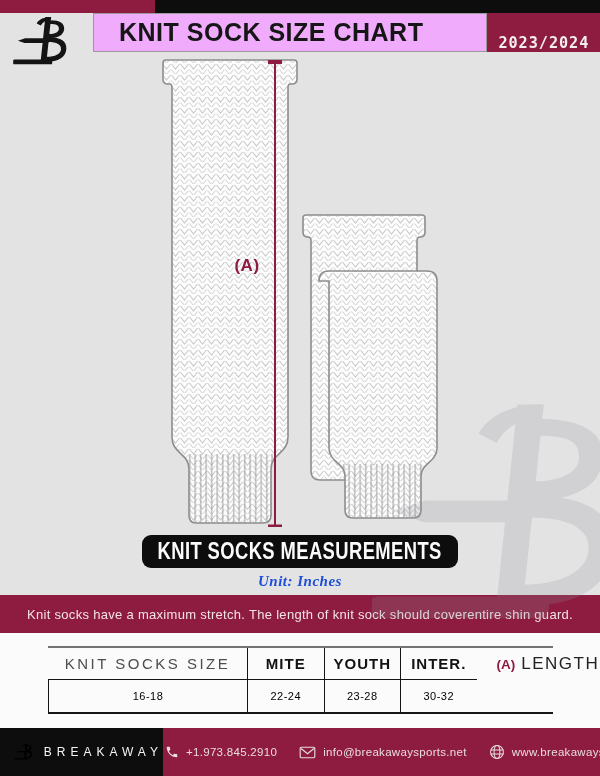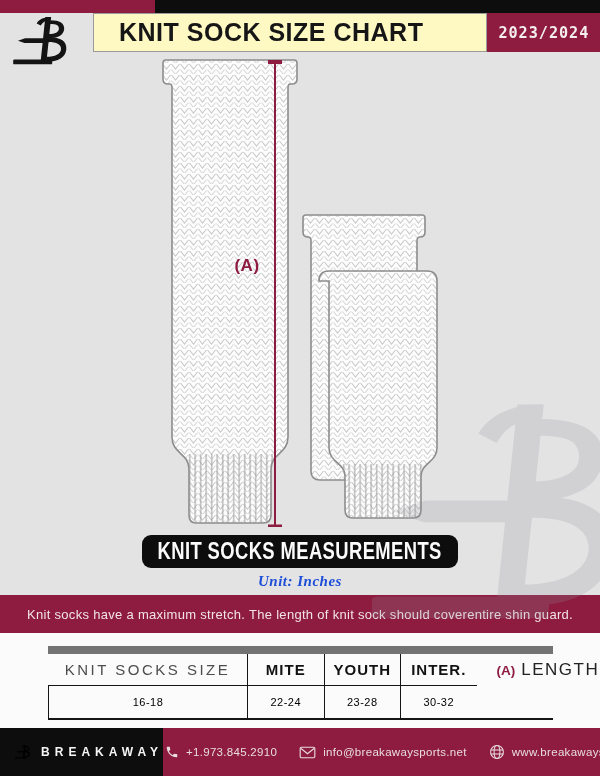--- a/index.html
+++ b/index.html
@@ -7,30 +7,30 @@
     position:relative;width:600px;height:776px;overflow:hidden;
     background:#e4e3e4;font-family:"Liberation Sans",sans-serif;
     -webkit-font-smoothing:antialiased;
   }
   
   .top-bar{position:absolute;top:0;left:0;width:600px;height:13px;background:#0d0d0d;}
   .top-bar .maroon-seg{position:absolute;left:0;top:0;width:155px;height:13px;background:#8e1c40;}
   
   .header-logo{position:absolute;top:15px;left:13px;width:64px;height:53px;color:#141414;z-index:3;}
   .title-box{
-    position:absolute;top:13px;left:93px;width:394px;height:39px;background:#fef9c3;
+    position:absolute;top:13px;left:93px;width:394px;height:39px;background:#f0abfc;
     border:1px solid #9a9a9a;box-sizing:border-box;display:flex;align-items:center;z-index:2;
   }
   .title-box .title{
     width:100%;padding-left:25px;font-size:25px;font-weight:bold;color:#161616;
     letter-spacing:0.5px;white-space:nowrap;
   }
   .season-box{
     position:absolute;top:13px;left:487px;width:113px;height:39px;background:#8e1c40;
-    display:flex;align-items:center;justify-content:center;z-index:2;
+    display:flex;align-items:flex-end;justify-content:center;z-index:2;
   }
   .season-box .season{
     font-family:"DejaVu Sans Mono",monospace;font-weight:bold;font-size:16px;color:#f4eef0;
     letter-spacing:1px;transform:scaleX(0.95);
   }
   
   .main{position:absolute;top:52px;left:0;width:600px;height:543px;}
   .socks-svg{position:absolute;top:0;left:0;}
   .dim-label{
     position:absolute;top:204px;left:224px;width:46px;text-align:center;
@@ -53,40 +53,40 @@
   .note-banner{
     position:absolute;top:595px;left:0;width:600px;height:38px;background:#8e1c40;
     display:flex;align-items:center;justify-content:center;z-index:2;
   }
   .note-banner div{color:#f2e3e8;font-size:13px;line-height:17px;letter-spacing:0.3px;}
   
   .lower{position:absolute;top:633px;left:0;width:600px;height:95px;background:#fbfbfb;}
   .size-table{
     position:absolute;top:13px;left:48px;width:505px;
     display:grid;grid-template-columns:199px 76.5px 76.5px 76.5px 76.5px;
-    border-top:8px solid #737373;border-bottom:2px solid #151515;
+    border-top:2px solid #737373;border-bottom:2px solid #151515;
   }
   .size-table .cell{
     display:flex;align-items:center;justify-content:center;background:transparent;
     height:32px;box-sizing:border-box;
   }
   .size-table .hdr{border-bottom:1.5px solid #151515;}
   .size-table .vline{border-left:1.5px solid #151515;}
   .size-col-hdr{font-size:15px;color:#4d4d4d;letter-spacing:2.5px;}
   .col-hdr{font-size:15px;font-weight:bold;color:#121212;letter-spacing:1px;}
   .row-label-cell{justify-content:flex-start !important;padding-left:20px;}
   .row-dim{color:#8e1c40;font-weight:bold;font-size:13.5px;margin-right:6px;}
   .row-label{color:#222;font-size:17px;letter-spacing:1.5px;}
   .val{font-size:11px;color:#000000;letter-spacing:0.5px;}
   
   .footer{position:absolute;top:728px;left:0;width:600px;height:48px;background:#8e1c40;z-index:6;}
   .footer-black{position:absolute;left:0;top:0;width:163px;height:48px;background:#0d0d0d;
     display:flex;align-items:center;}
   .footer-logo{width:36px;height:30px;margin-left:15px;}
-  .brand-name{color:#f5f5f5;font-size:12px;font-weight:bold;letter-spacing:5px;margin-left:8px;}
+  .brand-name{color:#f5f5f5;font-size:12px;font-weight:normal;letter-spacing:5px;margin-left:8px;}
   .footer-contacts{
     position:absolute;left:163px;top:0;right:0;height:48px;display:flex;align-items:center;
     padding-left:2px;gap:22px;
   }
   .contact{display:flex;align-items:center;gap:7px;color:#e9dce0;font-size:11.5px;letter-spacing:0.3px;white-space:nowrap;}
   .contact svg{flex:0 0 auto;}
   
   .watermark{position:absolute;top:395px;left:372px;width:288px;height:240px;
     color:#8f8f96;opacity:0.22;z-index:5;pointer-events:none;}
 </style>

